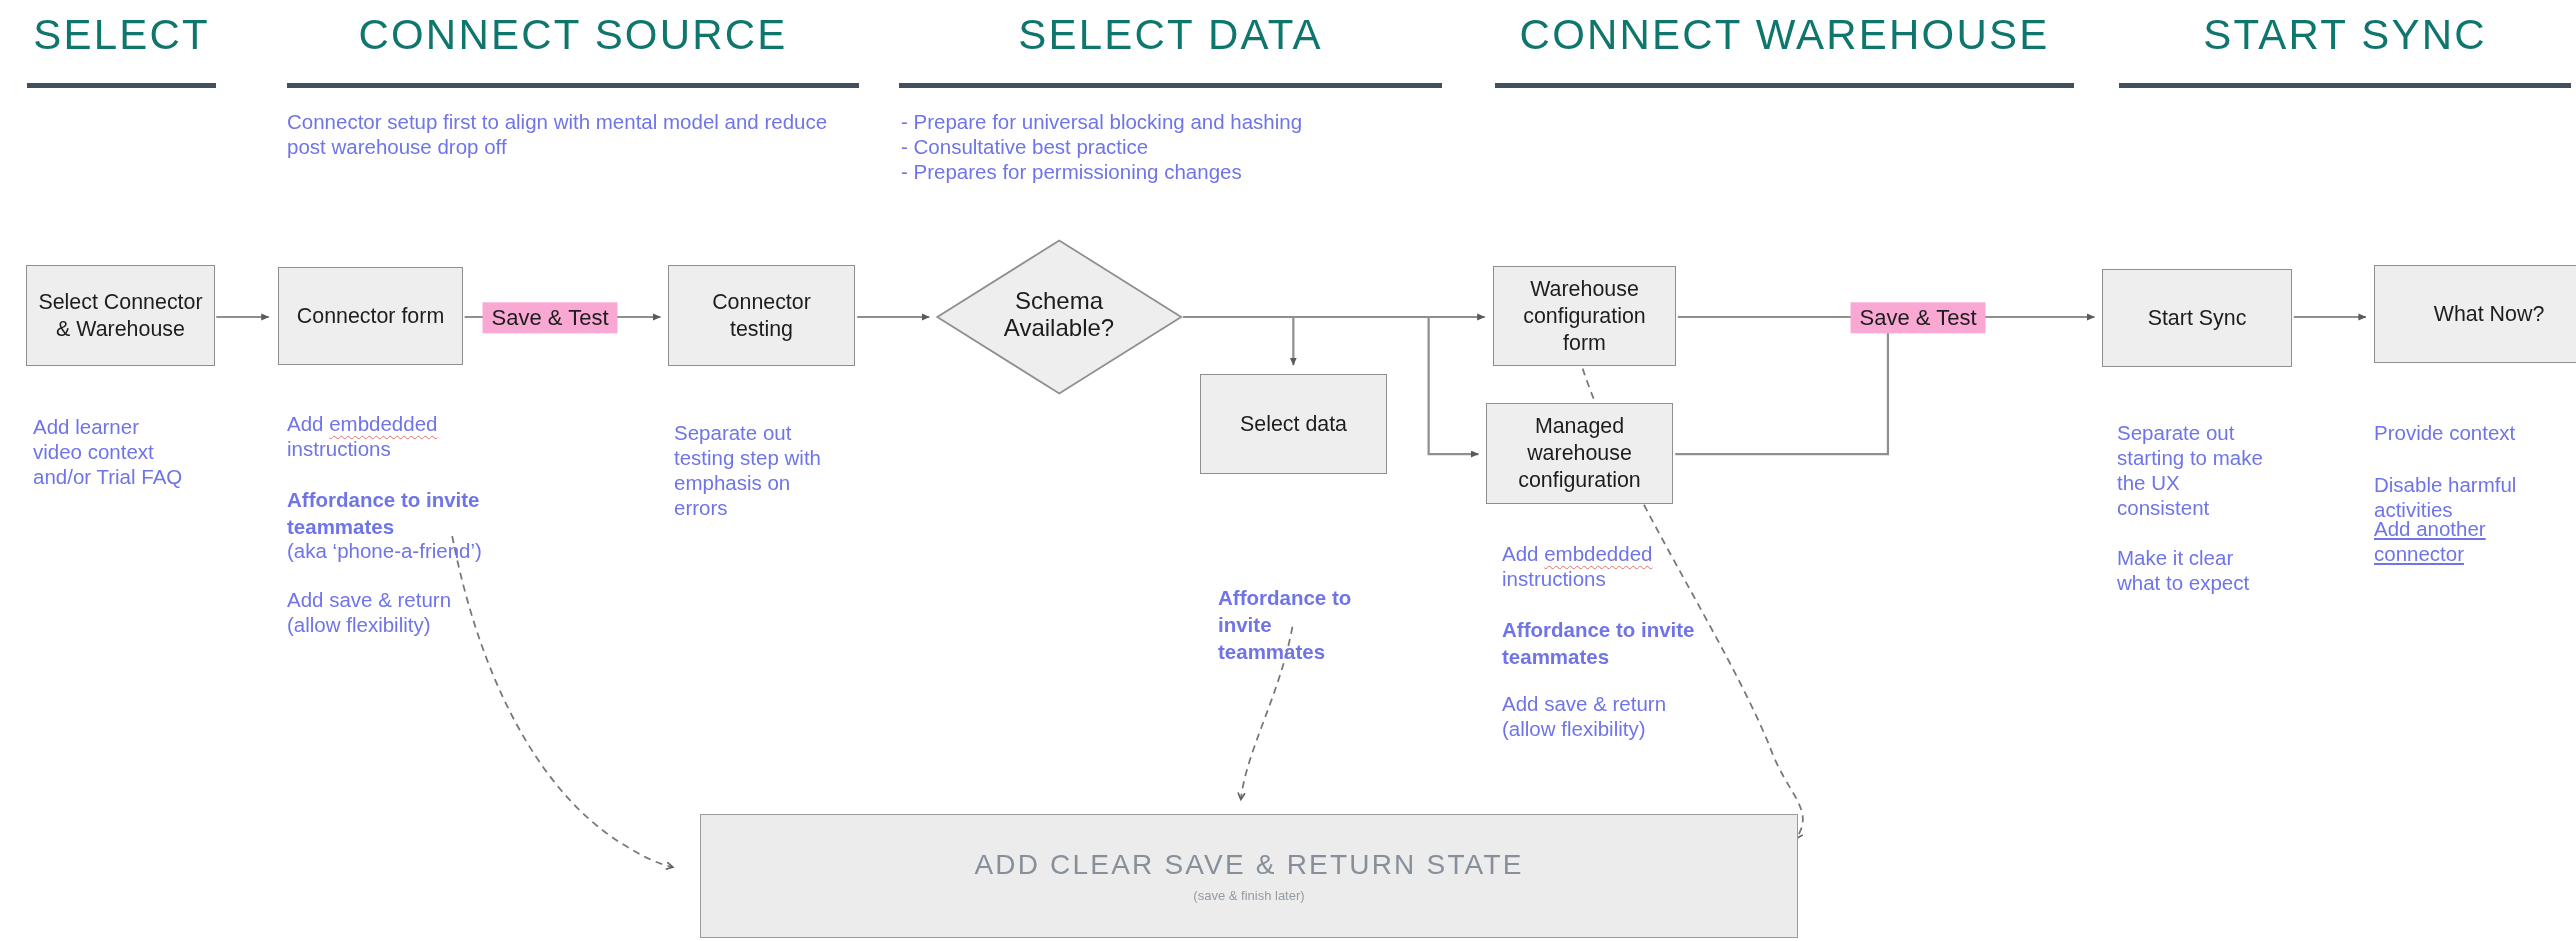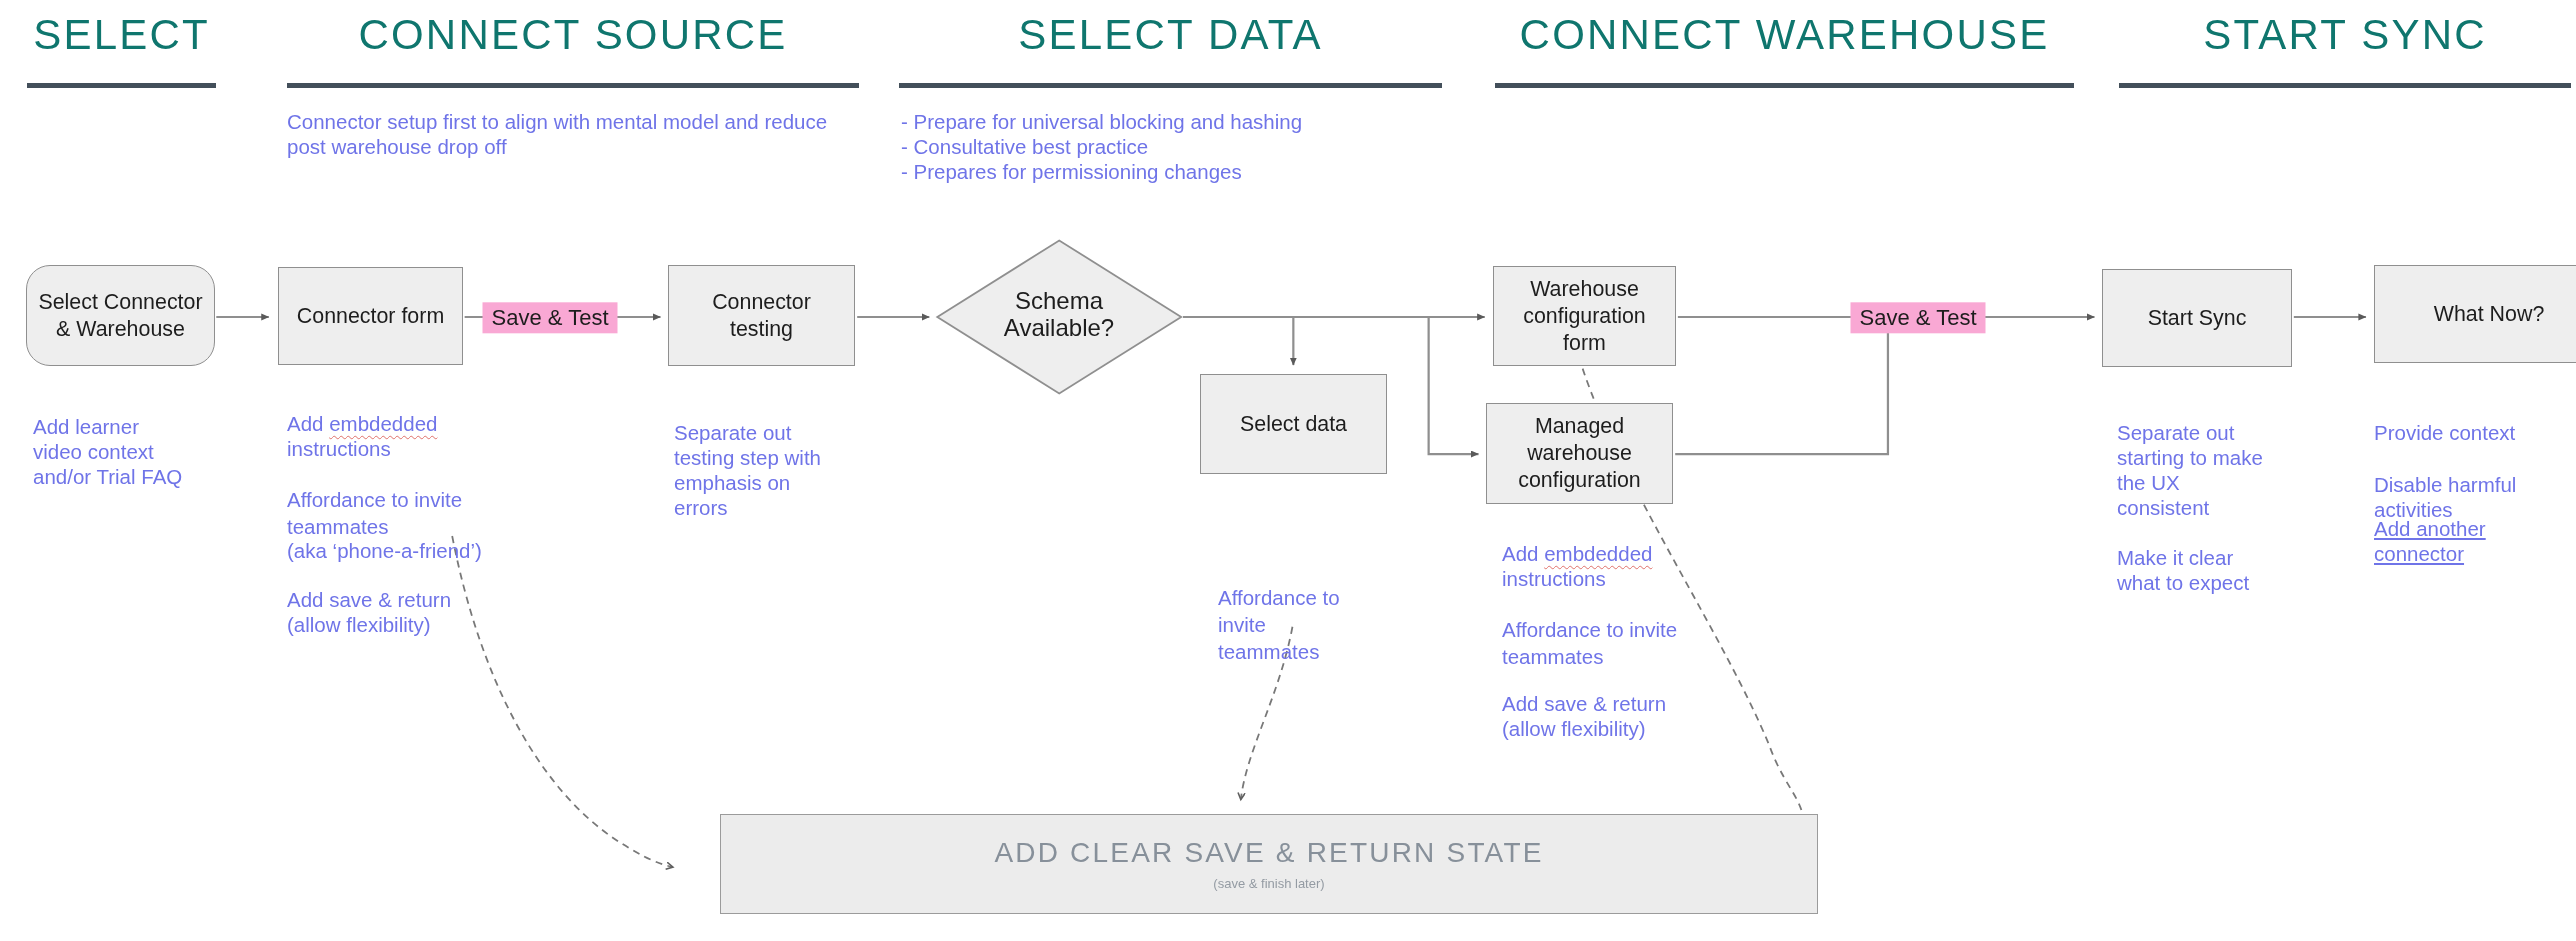--- a/index.html
+++ b/index.html
@@ -17,21 +17,21 @@
   .t1{left:27px;width:189px;}   .u1{left:27px;width:189px;}
   .t2{left:287px;width:572px;}  .u2{left:287px;width:572px;}
   .t3{left:899px;width:543px;} .u3{left:899px;width:543px;}
   .t4{left:1495px;width:579px;} .u4{left:1495px;width:579px;}
   .t5{left:2119px;width:452px;} .u5{left:2119px;width:452px;}
   
   .purple{
     position:absolute;color:#6f74e8;font-size:20.5px;line-height:25px;
     white-space:pre-line;
   }
-  .purple.bold{font-weight:400;line-height:27px;}
+  .purple.bold{font-weight:700;line-height:27px;}
   .subnote2{left:287px;top:109px;}
   .subnote3{left:901px;top:109px;}
   .misspelled{
     text-decoration:underline;text-decoration-style:wavy;
     text-decoration-color:#e0716b;text-decoration-thickness:1.3px;text-underline-offset:3.6px;
   }
   .note-select{left:33px;top:414px;}
   .note-cf-instr{left:287px;top:411px;}
   .note-cf-bold{left:287px;top:486px;}
   .note-cf-paren{left:287px;top:538px;}
@@ -45,42 +45,42 @@
   .note-ss-2{left:2117px;top:545px;}
   .note-wn-1{left:2374px;top:420px;}
   .note-wn-2{left:2374px;top:472px;}
   .note-wn-3{left:2374px;top:516px;text-decoration:underline;}
   
   .node{
     position:absolute;background:#eeeeee;border:1.8px solid #8f8f8f;
     display:flex;align-items:center;justify-content:center;text-align:center;
     font-size:21.4px;line-height:27px;color:#1d1d1d;white-space:pre-line;box-sizing:border-box;
   }
-  .n-select{left:26px;top:265px;width:189px;height:101px;border-radius:24px;}
+  .n-select{left:26px;top:265px;width:189px;height:101px;}
   .n-cform{left:278px;top:267px;width:185px;height:98px;}
   .n-ctest{left:668px;top:265px;width:187px;height:101px;}
   .n-sdata{left:1200px;top:374px;width:187px;height:100px;}
   .n-whform{left:1493px;top:266px;width:183px;height:100px;}
   .n-mwh{left:1486px;top:403px;width:187px;height:101px;}
   .n-ssync{left:2102px;top:269px;width:190px;height:98px;}
   .n-wnow{left:2374px;top:265px;width:230px;height:98px;}
   .diamond-label{
     position:absolute;left:979px;top:287px;width:160px;
     text-align:center;font-size:24px;line-height:27px;color:#1d1d1d;white-space:pre-line;
   }
   
   .edge-label{
     position:absolute;background:#f9a8d4;color:#1d1d1d;font-size:22px;
     padding:2.7px 9px;white-space:nowrap;transform:translate(-50%,-50%);
   }
   .el1{left:550px;top:318px;}
   .el2{left:1918px;top:318px;}
   
   .banner{
-    position:absolute;left:720px;top:814px;width:1098px;height:100px;
+    position:absolute;left:700px;top:814px;width:1098px;height:124px;
     background:#ececec;border:1.8px solid #9b9b9b;box-sizing:border-box;
     display:flex;flex-direction:column;align-items:center;justify-content:center;
   }
   .banner-title{font-size:28px;letter-spacing:2.2px;color:#87909a;}
   .banner-sub{font-size:13px;color:#949ba3;margin-top:7.1px;}
   
   .lines{position:absolute;left:0;top:0;pointer-events:none;}
 </style>
 </head>
 <body>

